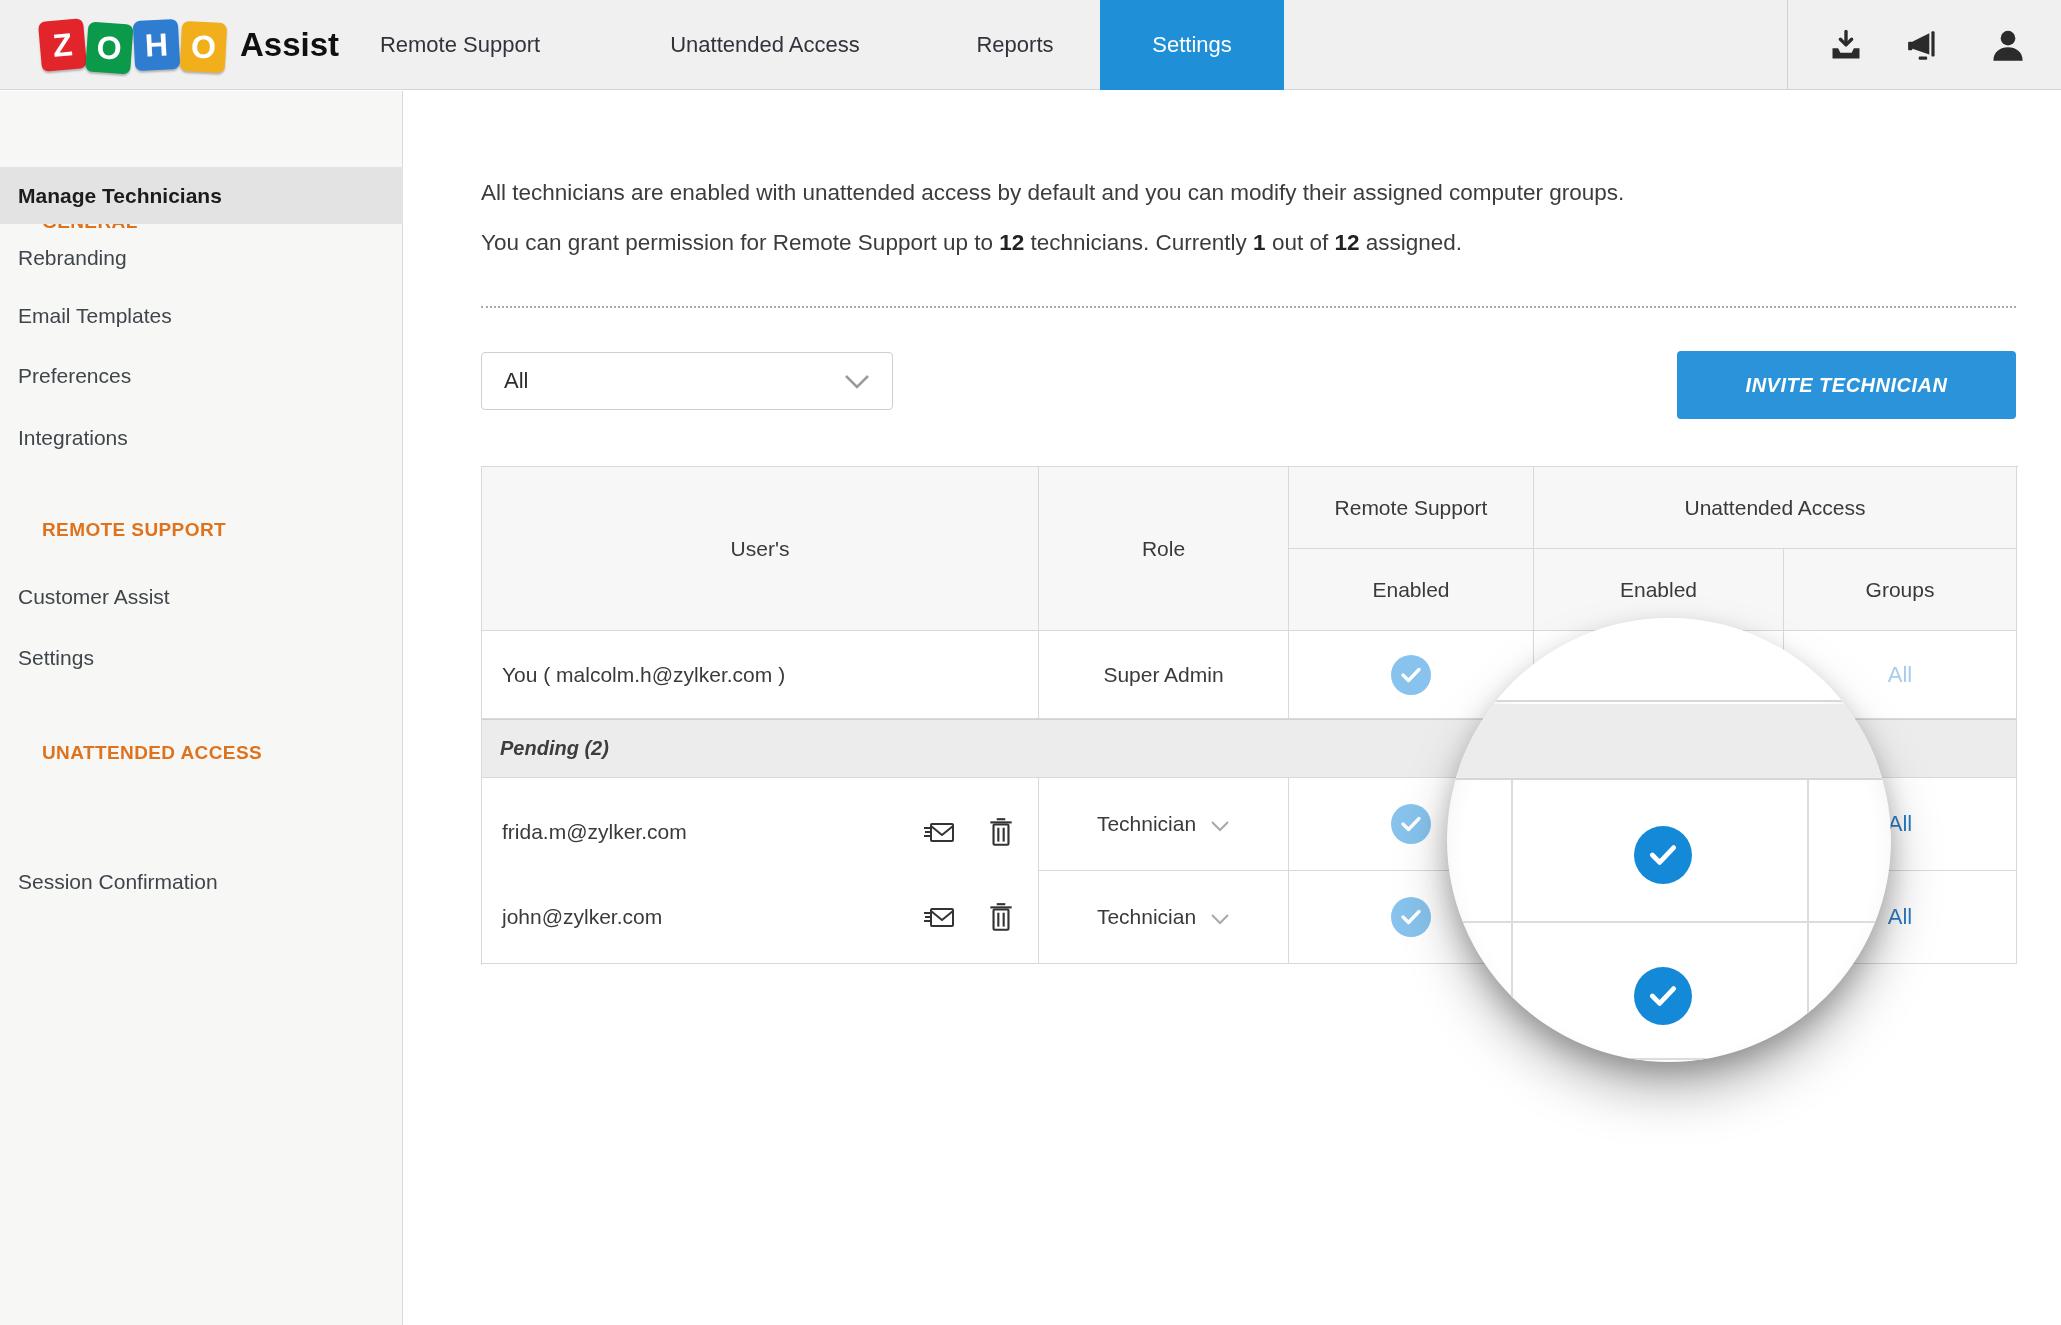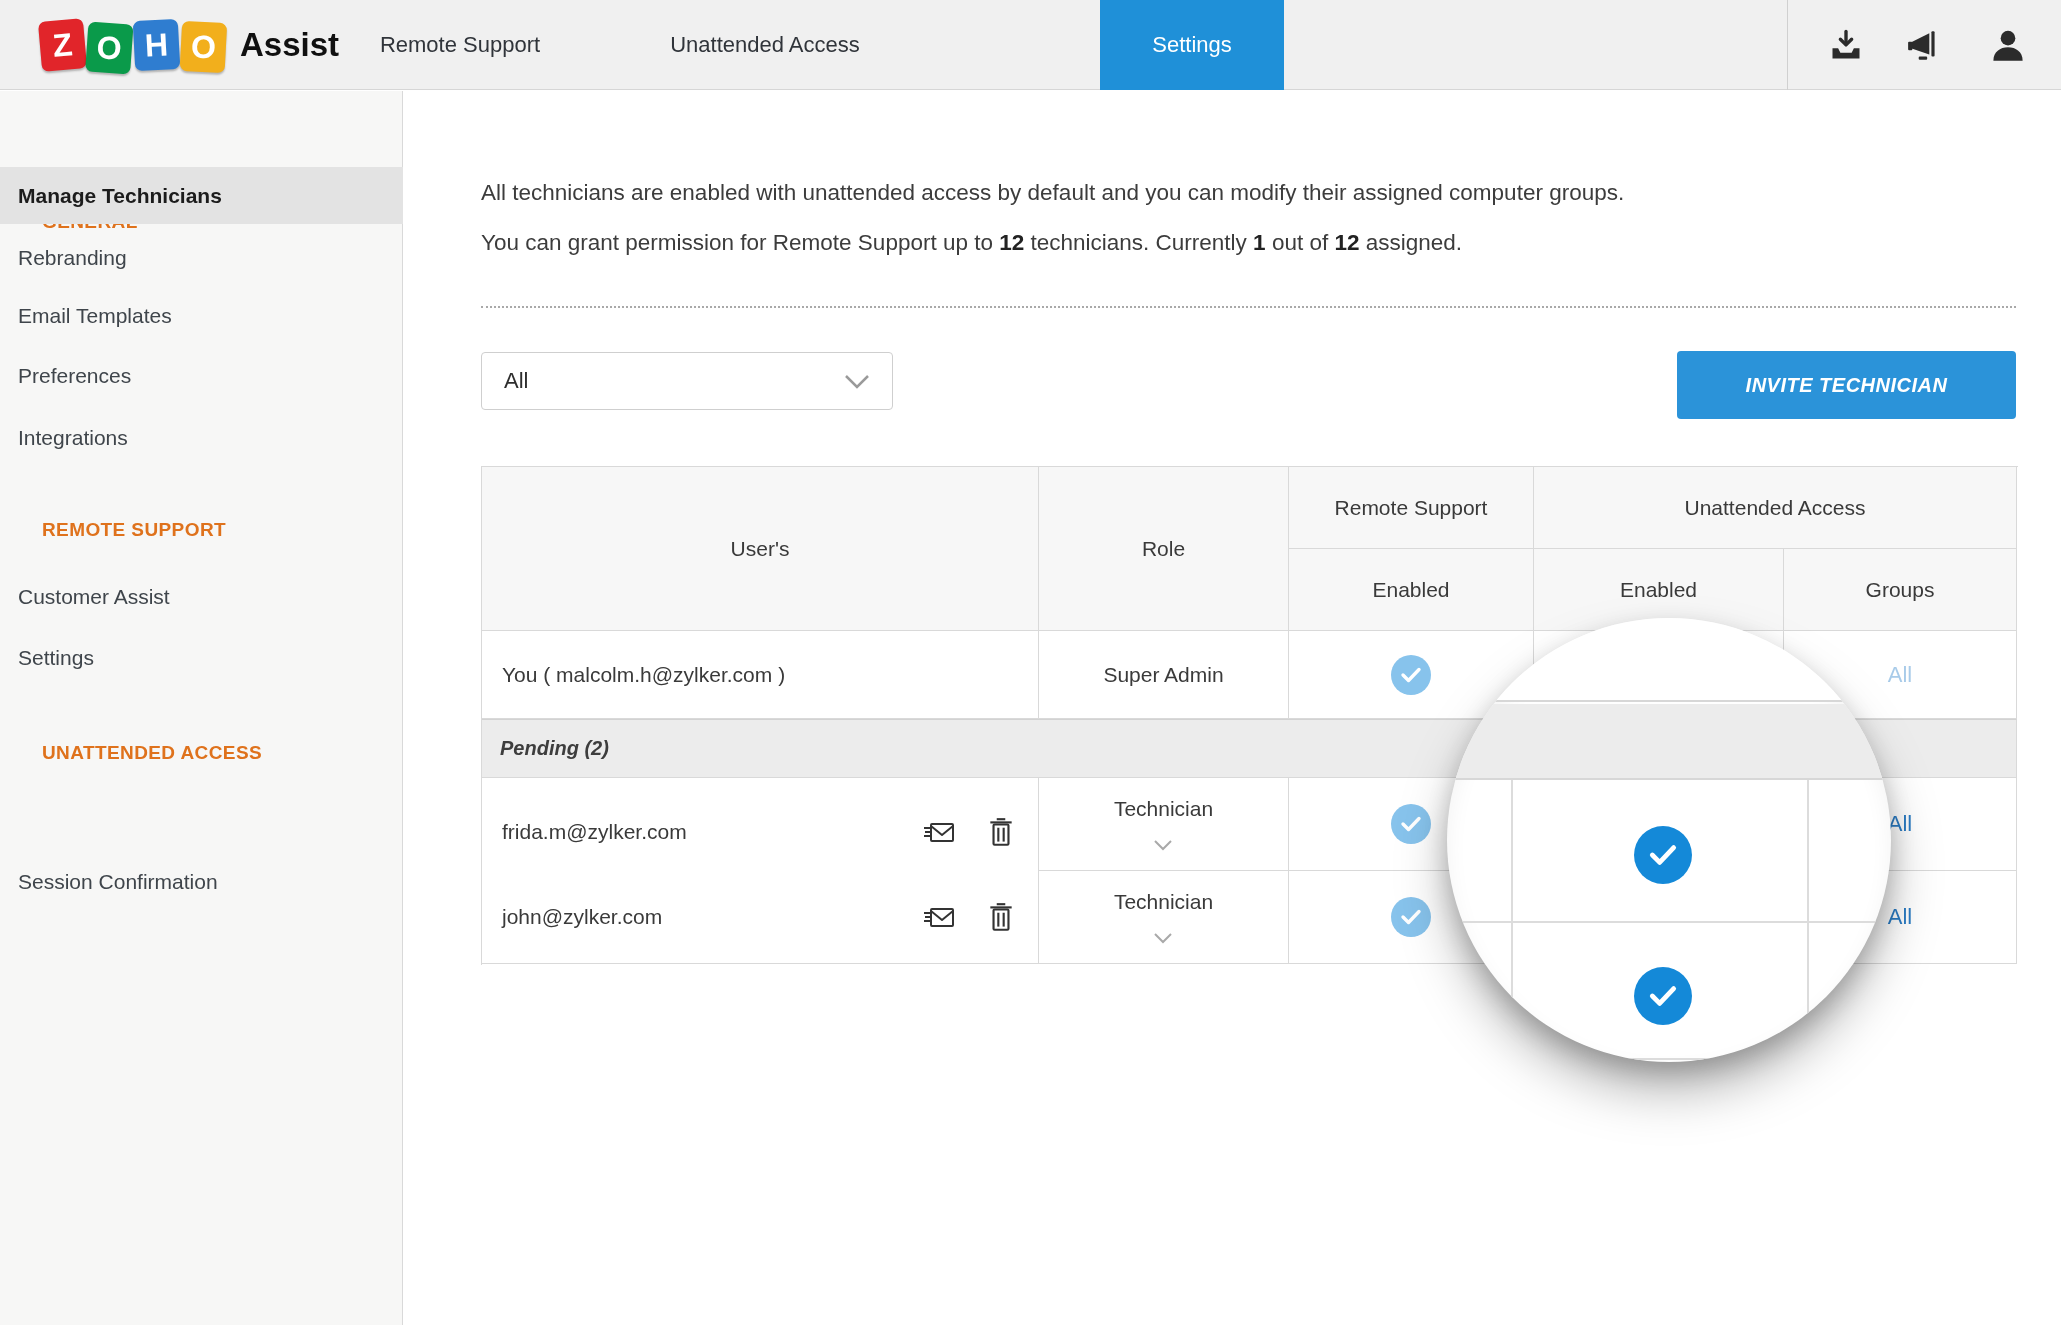--- a/index.html
+++ b/index.html
@@ -54,21 +54,21 @@
   .cell.hdr { background:#f7f7f7; }
   .cell.left { justify-content:flex-start; padding-left:20px; }
   .pending-band { position:absolute; left:0; top:252px; width:1535px; height:59px; background:#ececec;
                   border-right:1px solid #d9d9d9; border-bottom:1px solid #d9d9d9; border-top:1px solid #d2d2d2;
                   display:flex; align-items:center; padding-left:18px; font-size:20px; font-style:italic; font-weight:bold; color:#3d3d3d; }
   .chk { width:40px; height:40px; border-radius:50%; background:#87c3ec; display:flex; align-items:center; justify-content:center; cursor:pointer; }
   .chk svg { width:22px; height:18px; }
   .all-link { font-size:22px; cursor:pointer; }
   .all-light { color:#a8cbe9; }
   .all-blue { color:#2b7cc4; }
-  .role-wrap { display:flex; align-items:center; gap:14px; cursor:pointer;flex-direction:column; }
+  .role-wrap { display:flex; align-items:center; gap:14px; cursor:pointer; }
   .role-chev { width:20px; height:12px; margin-top:4px; }
   .row-actions { position:absolute; left:440px; top:0; height:100%; display:flex; align-items:center; gap:28px; }
   .act-icon { width:34px; height:32px; cursor:pointer; }
   .act-icon svg { width:100%; height:100%; }
 
   
   .lens { position:absolute; left:1447px; top:618px; width:444px; height:444px; border-radius:50%; background:#fff;
           overflow:hidden; z-index:4;
           box-shadow:0 30px 55px -6px rgba(0,0,0,.35), 0 10px 25px rgba(0,0,0,.18), inset 0 10px 22px rgba(0,0,0,.05); }
   .lens-topwhite { position:absolute; left:0; top:0; width:100%; height:84px; background:#fff; border-bottom:2px solid #d7d7d7; }
@@ -89,20 +89,21 @@
         <div class="tile" style="background:#e1252a">Z</div>
         <div class="tile" style="background:#0a9a4a">O</div>
         <div class="tile" style="background:#2f7dd0">H</div>
         <div class="tile" style="background:#f2af1c">O</div>
       </div>
       <div class="brand-name">Assist</div>
     </div>
 
     <div class="nav-item" style="left:330px; width:260px;">Remote Support</div>
     <div class="nav-item" style="left:615px; width:300px;">Unattended Access</div>
+    <div class="nav-item" style="left:940px; width:150px;">Reports</div>
     <div class="nav-item active" style="left:1100px; width:184px;">Settings</div>
 
     <div class="topnav-divider"></div>
 
     <div class="top-icon" style="left:1828px;">
       <svg viewBox="0 0 32 32" fill="none" stroke="#2b2b2b" stroke-width="3" stroke-linecap="round" stroke-linejoin="round">
         <path d="M16 3 v11"></path>
           <path d="M11 10 l5 5 l5 -5"></path>
         <path d="M5 17 v9 h22 v-9" fill="#2b2b2b" stroke="none" opacity="0"></path>
         <path d="M4 18 l5 0 l2 4 h10 l2 -4 l5 0 v9 H4 z" fill="#2b2b2b" stroke="none"></path>

